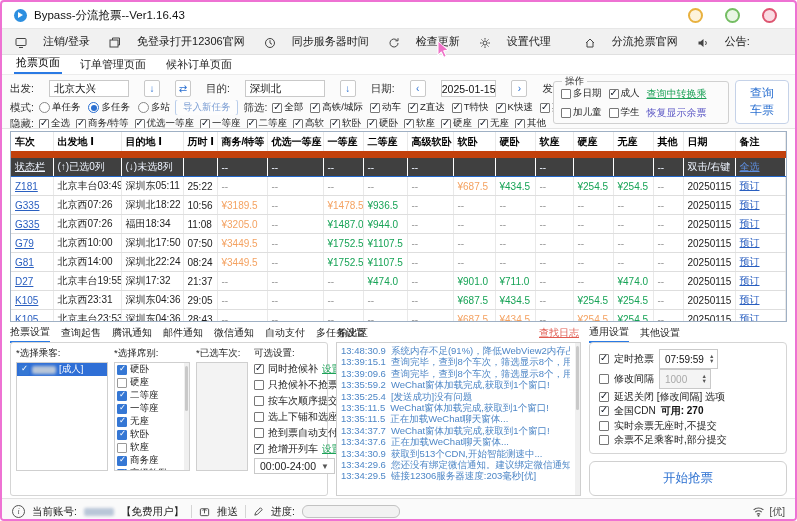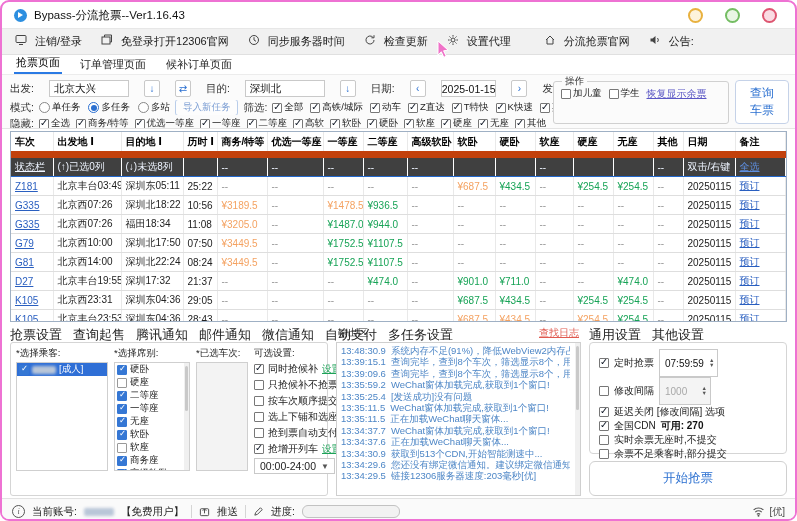--- a/index.html
+++ b/index.html
@@ -1,36 +1,36 @@
 <!DOCTYPE html>
 <html><head>
 <meta charset="utf-8">
 <style>
   html,body{margin:0;padding:0}
   body{width:797px;height:521px;position:relative;background:#fff;
        font-family:"Liberation Sans","DejaVu Sans",sans-serif;-webkit-font-smoothing:antialiased}
-  .win{position:absolute;inset:0;border:2px solid #ee72d3;border-radius:9px;overflow:hidden;
+  .win{position:absolute;inset:0;border:2px solid #ee72d3;border-radius:4px;overflow:hidden;
        background:#fff;display:flex;flex-direction:column;box-sizing:border-box}
 
   
   .titlebar{height:26px;flex:none;display:flex;align-items:center;padding:0 12px;gap:7px}
   .applogo{width:13px;height:13px;border-radius:50%;background:#2d8fe0;position:relative;flex:none}
   .applogo::after{content:"";position:absolute;left:4px;top:3.5px;border-left:5px solid #fff;
        border-top:3px solid transparent;border-bottom:3px solid transparent}
   .apptitle{font-size:11.5px;color:#111}
   .lights{margin-left:auto;display:flex;gap:22px;margin-right:6px}
   .light{width:11px;height:11px;border-radius:50%;border:2.5px solid}
   .light.y{border-color:#e8b13f;background:#fdf3dc}
   .light.g{border-color:#74bd63;background:#e9f6e4}
   .light.r{border-color:#dd5570;background:#fadbe3}
 
   
   .menubar{height:25px;flex:none;background:#f1f1f1;border-top:1px solid #e7e7e7;border-bottom:1px solid #e0e0e0;
        display:flex;align-items:center;gap:19px;padding:0 13px;font-size:11px;color:#1a1a1a;white-space:nowrap}
-  .mi{display:inline-flex;align-items:flex-start;gap:8px;cursor:pointer}
+  .mi{display:inline-flex;align-items:flex-end;gap:16px;cursor:pointer}
   .mi svg{width:12px;height:12px;flex:none}
   .mi.gap{margin-left:14px}
 
   
   .pagetabs{height:19px;flex:none;display:flex;gap:16px;padding:0 12px;font-size:11px;align-items:flex-end;background:#fff}
   .ptab{padding:0 2px 2px;color:#222;cursor:pointer}
   .ptab.active{border-bottom:2px solid #2a7ae4;color:#000}
 
   
   .querybar{height:55px;flex:none;position:relative;background:#fbfbfb;border-top:1px solid #ececec;
@@ -58,21 +58,21 @@
   .cb.on::after{content:"✓";position:absolute;left:0px;top:-3px;font-size:9.5px;color:#101826;font-weight:700}
   .chk{display:inline-flex;align-items:center;gap:2px;font-size:9.5px;color:#222;white-space:nowrap}
   .impbtn{border:1px solid #b9cdea;border-radius:3px;color:#7d9fd4;font-size:9.5px;padding:1px 7px;
        background:#fdfdfd;cursor:pointer;flex:none}
   .opsbox{position:absolute;right:66px;top:6px;width:176px;height:43px;border:1px solid #d0d0d0;
        border-radius:3px;background:#fbfbfb;box-sizing:border-box}
   .gb-title{position:absolute;top:-7px;left:8px;background:#fbfbfb;padding:0 3px;font-size:9.5px;color:#333}
   .opsrow{display:flex;align-items:center;gap:7px;height:19px;padding:0 7px;font-size:10px}
   .opsrow:first-of-type{margin-top:2px}
   .lnk-g{color:#1da258;text-decoration:underline;cursor:pointer}
-  .lnk-p{color:#5b57c5;text-decoration:underline;cursor:pointer}
+  .lnk-p{color:#5b57c5;cursor:pointer}
   .lnk-r{color:#e05a50;text-decoration:underline;cursor:pointer}
   .searchbtn{position:absolute;right:6px;top:5px;width:54px;height:44px;border:1px solid #c5d2e8;border-radius:4px;
        background:#fff;color:#2a6fd0;font-size:12px;display:flex;align-items:center;justify-content:center;
        text-align:center;line-height:1.4;padding:0 14px;box-sizing:border-box;cursor:pointer}
 
   
   .tablewrap{margin:2px 8px 0;height:189px;border:1px solid #9fb0c4;overflow:hidden;background:#fff;flex:none}
   table.tbl{width:100%;border-collapse:collapse;table-layout:fixed;font-size:10px}
   .tbl th,.tbl td{padding:2px 4px;text-align:left;white-space:nowrap;overflow:hidden;border-right:1px solid #e9e9e9}
   .tbl th{border-bottom:7px solid #c2410c;height:15px;font-weight:700;color:#000}
@@ -85,21 +85,21 @@
   .green{color:#17a356}
   .orange{color:#f4a261}
   .link{color:#2a5fc0;text-decoration:underline;cursor:pointer}
   col.c0{width:42px}col.c1{width:68px}col.c2{width:62px}col.c3{width:34px}col.c4{width:50px}
   col.c5{width:56px}col.c6{width:40px}col.c7{width:44px}col.c8{width:46px}col.c9{width:42px}
   col.c10{width:40px}col.c11{width:38px}col.c12{width:40px}col.c13{width:40px}col.c14{width:30px}
   col.c15{width:52px}
 
   
   .bottom{flex:none;display:flex;gap:8px;padding:4px 8px 2px;height:176px;box-sizing:border-box}
-  .btabs{display:flex;gap:11px;font-size:13px;height:16px;flex:none;align-items:flex-start}
+  .btabs{display:flex;gap:11px;font-size:10px;height:16px;flex:none;align-items:center}
   .btab{padding-bottom:2px;color:#222;cursor:pointer;white-space:nowrap}
   .btab.active{border-bottom:2px solid #2a7ae4}
   .bl{width:318px;flex:none;display:flex;flex-direction:column;min-width:0}
   .gbox{border:1px solid #d5d5d5;border-radius:3px;flex:1;display:flex;padding:4px 5px 24px;gap:6px;
        box-sizing:border-box;background:#fff;min-height:0}
   .lcol{display:flex;flex-direction:column;gap:2px;min-height:0}
   .collabel{font-size:9.5px;color:#222;flex:none;white-space:nowrap}
   .listbox{border:1px solid #cfcfcf;background:#fff;flex:1;overflow:hidden;position:relative;min-height:0}
   .pcol{width:92px;flex:none}.scol{width:76px;flex:none}.tcol{width:52px;flex:none}.ocol{flex:1;min-width:0}
   .tcol .listbox{background:#f3f3f3}
@@ -119,21 +119,21 @@
        justify-content:space-between;padding:0 2px;color:#222}
   .outbox{border:1px solid #cfcfcf;background:#fff;flex:1;margin-top:2px;padding:2px 10px 2px 4px;font-size:9.5px;
        line-height:11.4px;color:#4d86c6;overflow:hidden;position:relative;white-space:nowrap;min-height:0}
   .logline{overflow:hidden;text-overflow:clip}
   .log-time{margin-right:5px}
 
   .rt{width:198px;flex:none;display:flex;flex-direction:column}
   .setbox{border:1px solid #d5d5d5;border-radius:4px;padding:6px 9px;display:flex;flex-direction:column;
        justify-content:space-between;height:112px;box-sizing:border-box;background:#fff;flex:none}
   .setrow{display:flex;align-items:center;gap:5px;font-size:10px;white-space:nowrap;color:#222}
-  .spin{border:1px solid #c9c9c9;height:28px;display:inline-flex;align-items:center;box-sizing:border-box;
+  .spin{border:1px solid #c9c9c9;height:20px;display:inline-flex;align-items:center;box-sizing:border-box;
        font-size:10px;padding:0 3px 0 5px;background:#fff;color:#111}
   .spin .arrows{display:flex;flex-direction:column;font-size:5.5px;line-height:5px;color:#555;margin-left:5px}
   .spin.off{background:#f4f4f4;color:#a8a8a8}
   .cdnval{font-weight:700;color:#111}
   .startbtn{margin-top:7px;flex:1;border:1px solid #d0d0d0;border-radius:6px;background:#fff;color:#2a6fd0;
        font-size:12.5px;display:flex;align-items:center;justify-content:center;cursor:pointer}
 
   
   .statusbar{margin-top:auto;height:25px;flex:none;border-top:1px solid #e2e2e2;background:#fafafa;
        display:flex;align-items:center;padding:0 10px;gap:7px;font-size:10.5px;color:#222;white-space:nowrap}
@@ -340,20 +340,31 @@
             <span>其他</span>
           </span>
         </span>
     </div>
 
     <div class="opsbox">
       <span class="gb-title">操作</span>
       <div class="opsrow">
         <span class="chk">
             <span class="cb off"></span>
+            <span>多日期</span>
+          </span>
+        <span class="chk">
+            <span class="cb on"></span>
+            <span>成人</span>
+          </span>
+        <span class="lnk-g" style="font-size:10px">查询中转换乘</span>
+      </div>
+      <div class="opsrow">
+        <span class="chk">
+            <span class="cb off"></span>
             <span>加儿童</span>
           </span>
         <span class="chk">
             <span class="cb off"></span>
             <span>学生</span>
           </span>
         <span class="lnk-p" style="font-size:10px">恢复显示余票</span>
       </div>
     </div>
     <div class="searchbtn">查询车票</div>

